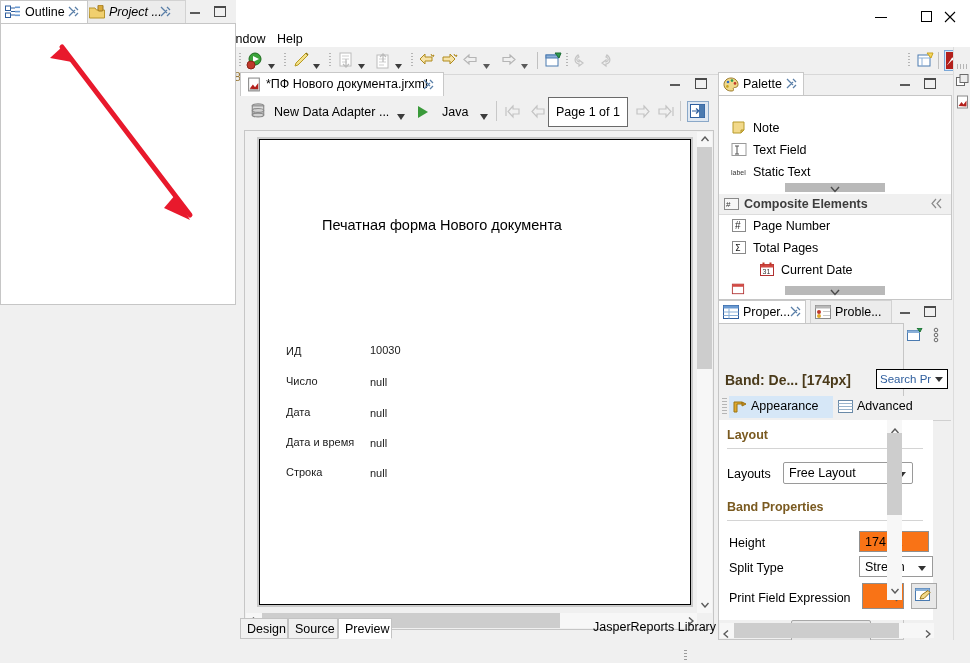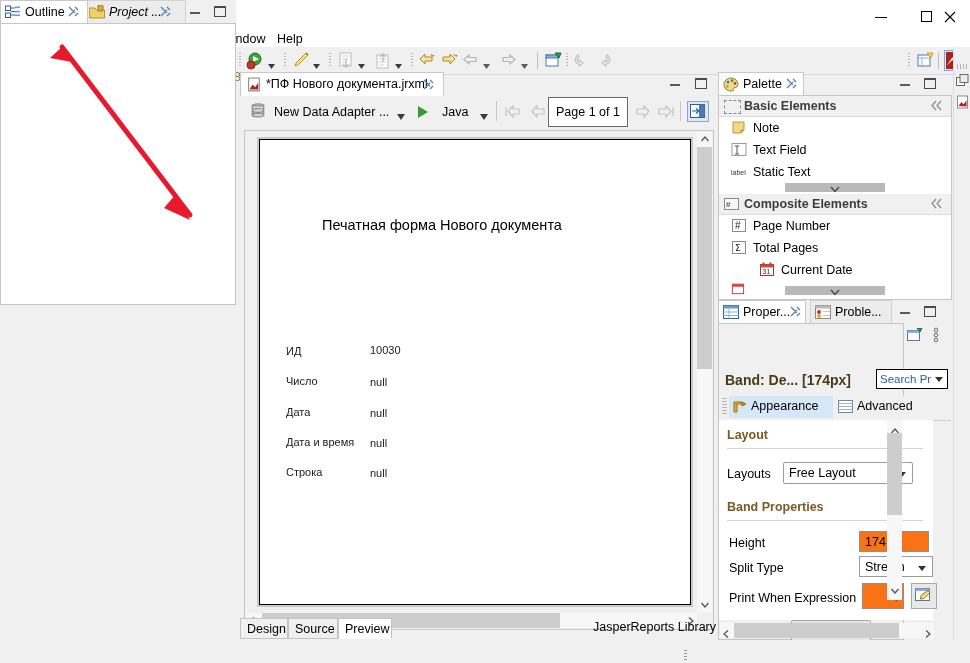--- a/index.html
+++ b/index.html
@@ -704,29 +704,20 @@
         </svg>
       </div>
       <div class="min-g" style="left:182px;top:6px;">
         <div style="position:absolute;left:0;top:6px;width:10px;height:2px;background:#5a5a5a;"></div>
       </div>
       <div class="max-g" style="left:206px;top:6px;"></div>
     </div>
 
     <div class="pal-body">
 
-      <div class="pal-grp" style="top:0;">
-        <div style="position:absolute;left:5px;top:4px;width:15px;height:12px;border:1px dashed #8a8a8a;"></div>
-        <div class="g-lbl">Basic Elements</div>
-        <div style="position:absolute;right:8px;top:4px;">
-          <svg width="12" height="11" viewBox="0 0 12 11">
-            <path d="M5 1 L1 5.5 L5 10 M10 1 L6 5.5 L10 10" stroke="#8a8a8a" stroke-width="1.2" fill="none"></path>
-          </svg>
-        </div>
-      </div>
       <div class="pal-item" style="top:21px;">
         <div style="position:absolute;left:12px;top:3px;width:16px;height:15px;">
           <svg width="16" height="15" viewBox="0 0 16 15">
             <path d="M2 2 h11 v8 l-3 3 h-8 z" fill="#f2d98a" stroke="#b79a2a"></path>
             <path d="M13 10 l-3 3 v-3 z" fill="#d8bb60" stroke="#b79a2a"></path>
           </svg>
         </div>
         <div class="p-lbl">Note</div>
       </div>
       <div class="pal-item" style="top:43px;">
@@ -906,21 +897,21 @@
         <div class="txtin" style="left:140px;top:111px;width:70px;height:21px;">
           <div class="tv">174 px</div>
         </div>
 
         <div class="fld-lbl" style="left:10px;top:141px;">Split Type</div>
         <div class="combo" style="left:140px;top:136px;width:74px;height:21px;">
           <div class="cv">Stretch</div>
           <div class="ca"></div>
         </div>
 
-        <div class="fld-lbl" style="left:10px;top:171px;">Print When Expression</div>
+        <div class="fld-lbl" style="left:10px;top:171px;">Print Field Expression</div>
         <div class="txtin" style="left:143px;top:163px;width:42px;height:26px;">
           <div class="tv"></div>
           <div style="position:absolute;right:2px;top:3px;">
             <svg width="9" height="7" viewBox="0 0 9 7">
                 <path d="M1 5.5 L4.5 1.5 L8 5.5" stroke="#5a5a5a" stroke-width="1.2" fill="none"></path>
               </svg>
           </div>
           <div style="position:absolute;right:2px;bottom:3px;">
             <svg width="9" height="7" viewBox="0 0 9 7">
                 <path d="M1 1.5 L4.5 5.5 L8 1.5" stroke="#5a5a5a" stroke-width="1.2" fill="none"></path>

